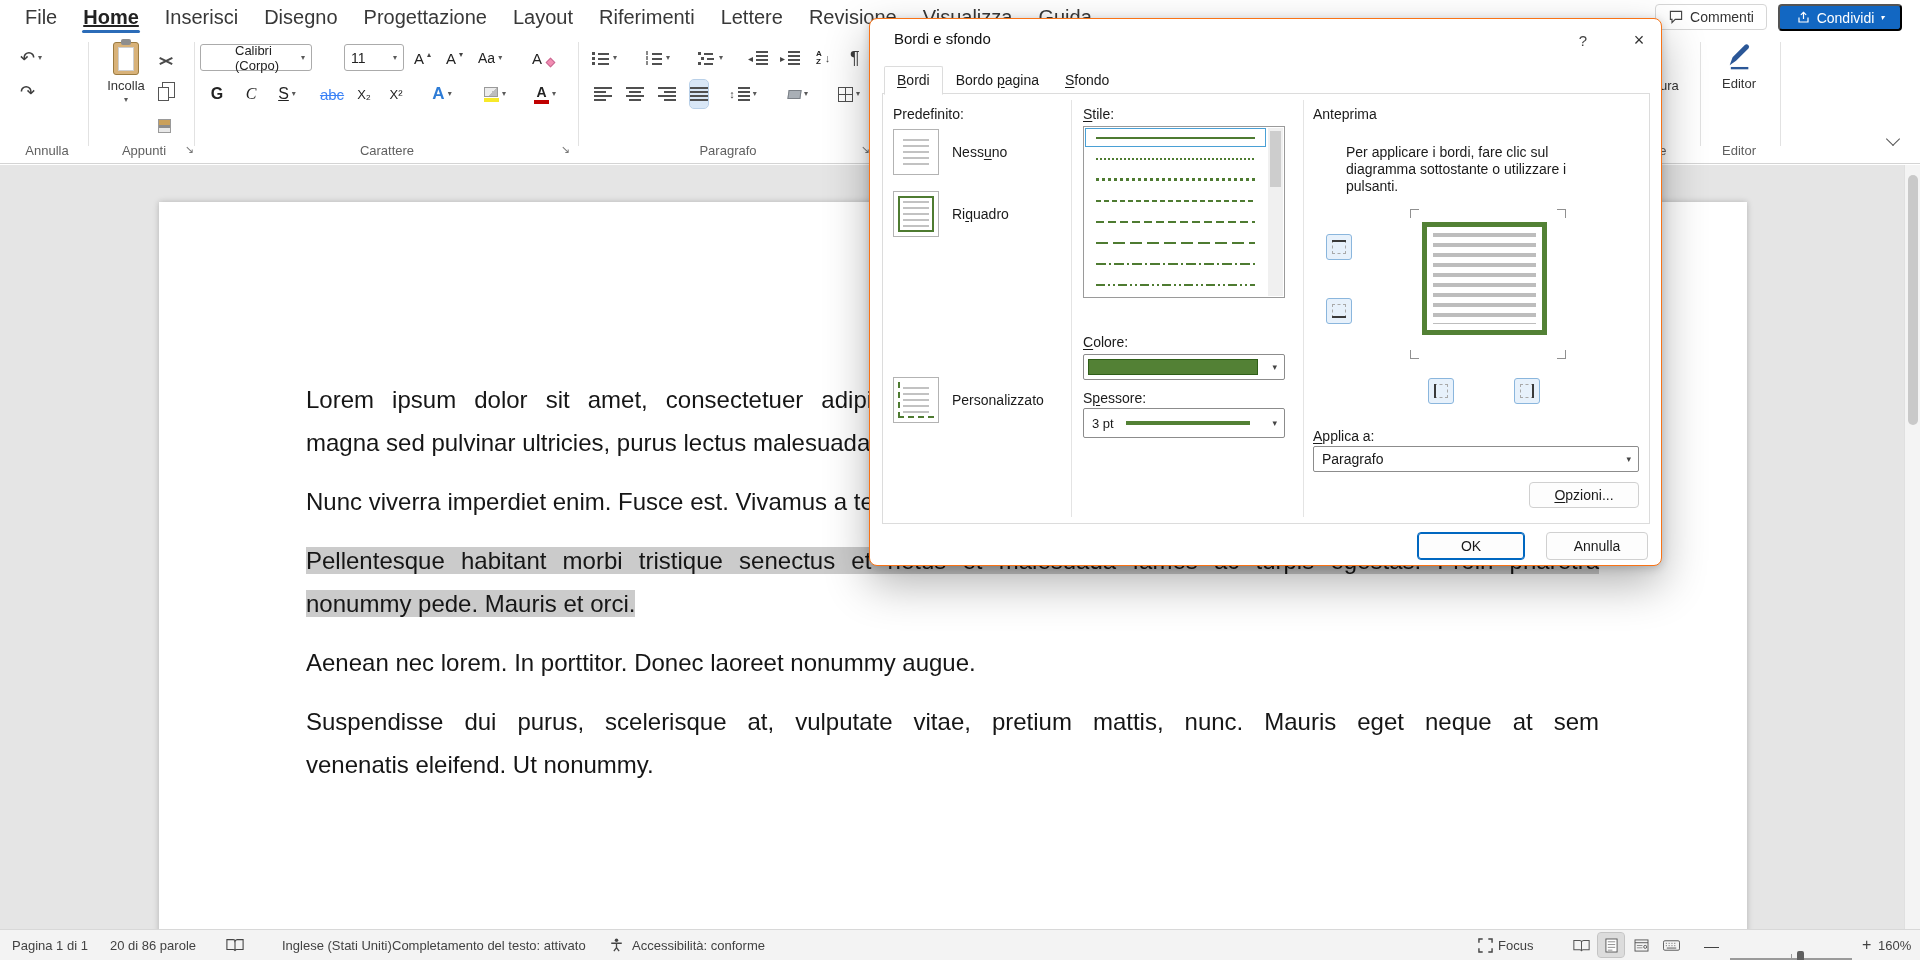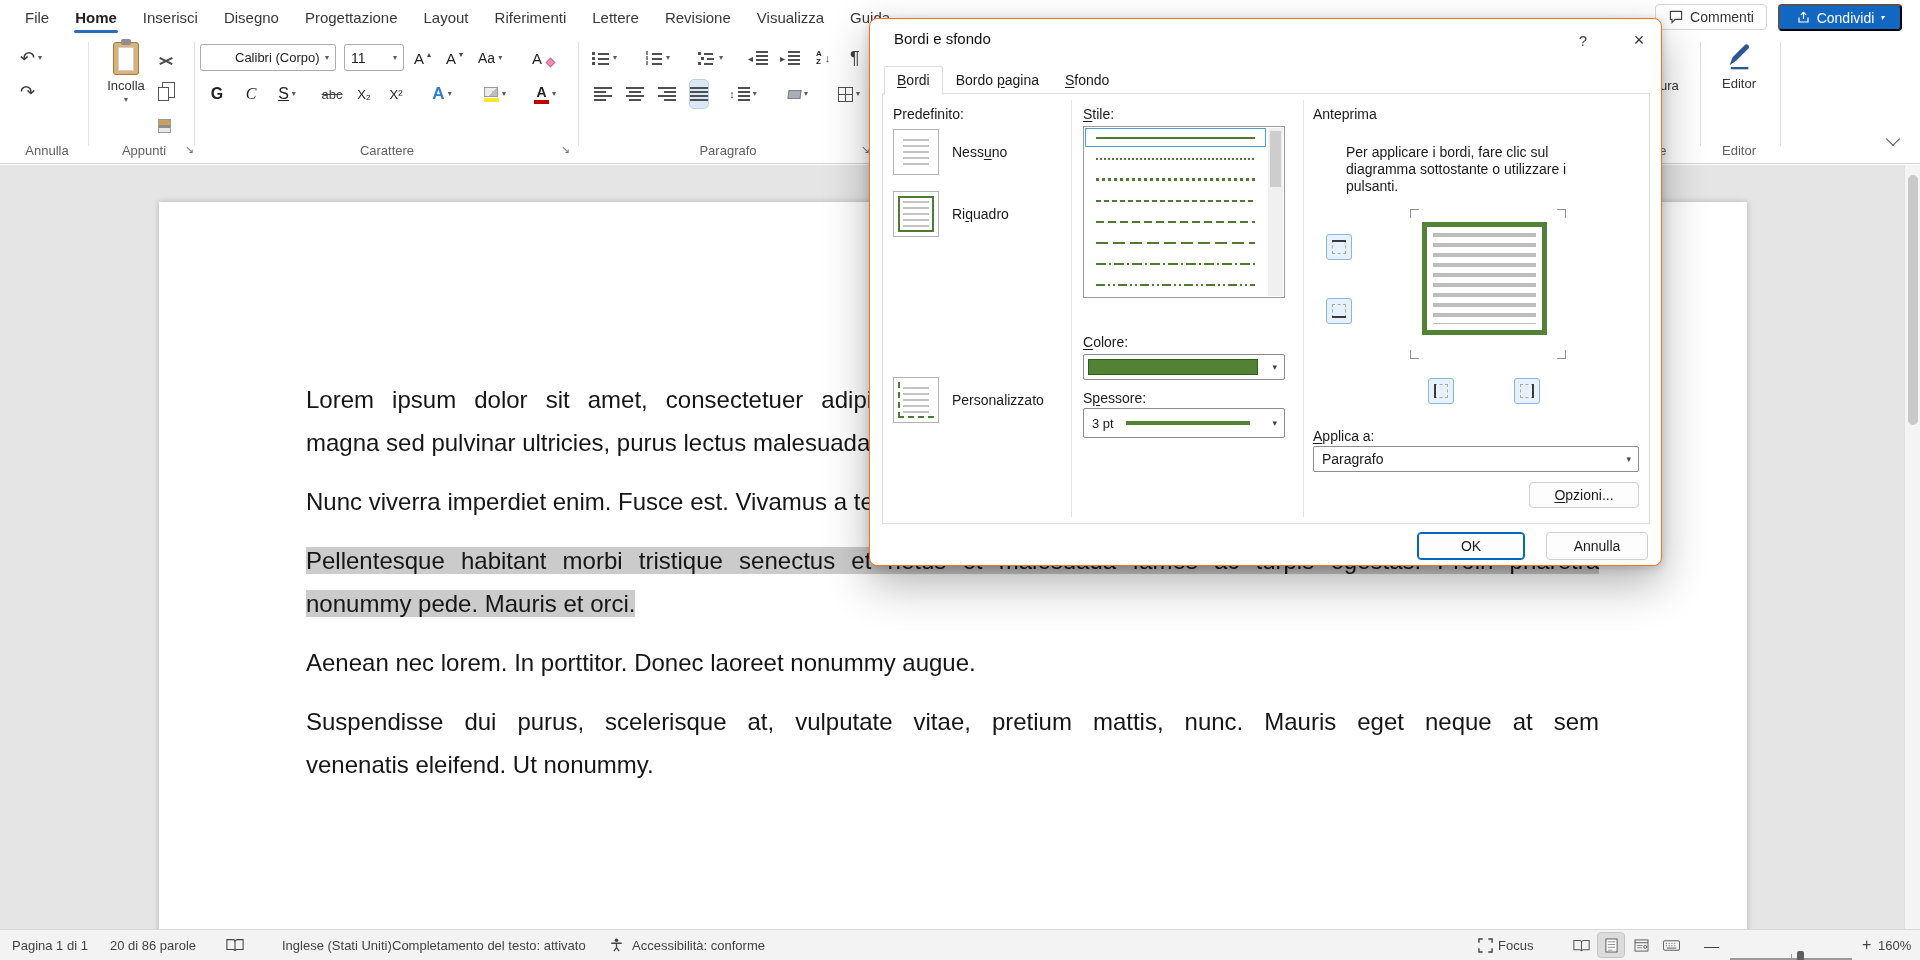--- a/index.html
+++ b/index.html
@@ -2,23 +2,23 @@
 <html><head>
 <meta charset="utf-8">
 <style>
   * { margin:0; padding:0; box-sizing:border-box; }
   html,body { width:1920px; height:960px; }
   body { font-family:"Liberation Sans","DejaVu Sans",sans-serif; background:#fff; position:relative; overflow:hidden; color:#333; }
   #app { position:absolute; inset:0; }
 
   
   .titlebar { position:absolute; left:0; top:0; width:1920px; height:34px; background:#fff; z-index:5; }
-  .menu { display:flex; align-items:center; height:34px; padding-left:12px; font-size:15px; color:#383838; }
+  .menu { display:flex; align-items:center; height:34px; padding-left:12px; font-size:20px; color:#383838; }
   .mi { padding:0 13px; height:100%; display:flex; align-items:center; position:relative; cursor:default; }
-  .mi.active { font-weight:700; color:#222; }
+  .mi.active { font-weight:700; color:#222;text-decoration:underline; }
   .mi.active::after { content:""; position:absolute; left:12px; right:12px; bottom:1px; height:3px; background:#2b6cb8; border-radius:2px; }
   .comments-btn { position:absolute; left:1655px; top:4px; width:112px; height:26px; display:flex; align-items:center; justify-content:center; gap:6px; background:#fff; border:1px solid #d6d6d6; border-radius:4px; font-size:14px; color:#333; }
   .share-btn { position:absolute; left:1778px; top:4px; width:124px; height:27px; display:flex; align-items:center; justify-content:center; gap:6px; background:#1267c2; border-radius:4px; font-size:14px; color:#fff; }
   .share-btn .dd { color:#fff; }
 
   
   .ribbon { position:absolute; left:0; top:34px; width:1920px; height:130px; background:#fff; border-bottom:1px solid #d4d4d4; z-index:4; }
   .grp { position:absolute; top:0; height:128px; }
   .glabel { position:absolute; bottom:4px; width:100%; text-align:center; font-size:13px; color:#5f5f5f; }
   .vsep { position:absolute; top:8px; height:104px; width:1px; background:#e2e2e2; }
@@ -41,21 +41,21 @@
   .scis { position:relative; width:16px; height:13px; }
   .scis::before,.scis::after { content:""; position:absolute; left:1px; top:6px; width:14px; height:1.7px; background:#4a4a4a; }
   .scis::before { transform:rotate(26deg); } .scis::after { transform:rotate(-26deg); }
   .cp { position:relative; width:11px; height:14px; border:1.5px solid #555; background:#fff; }
   .cp::after { content:""; position:absolute; left:3px; top:-6px; width:11px; height:14px; border:1.5px solid #555; background:#fff; z-index:-1; }
   .fp { width:13px; height:14px; background:linear-gradient(#caa05a 0 5px,#8c8c8c 5px 8px,#e8e8e8 8px); border:1px solid #9a9a9a; }
 
   .bold-g { font-weight:700; font-size:16px; color:#222; }
   .ital-c { font-style:italic; font-family:"Liberation Serif",serif; font-size:16px; color:#222; }
   .und-s { text-decoration:underline; font-size:16px; color:#222; }
-  .strike { text-decoration:line-through; font-size:13px; color:#404040; }
+  .strike { text-decoration:line-through; font-size:15px; color:#3b82f6; }
   .subsup { font-size:13px; color:#222; }
   .fx-a { font-weight:700; font-size:17px; color:#2e7cd6; }
   .case-aa { font-size:14px; color:#222; }
   .grow-a { font-size:15px; color:#222; }
   .caret-s { font-size:8px; color:#444; margin-bottom:8px; }
   .colbar { display:flex; flex-direction:column; align-items:center; line-height:1; }
   .colbar .bar { width:15px; height:4px; margin-top:1px; }
   .bar-y { background:#f7e92a; } .bar-r { background:#c00000; }
   .hl-pen { width:14px; height:10px; background:linear-gradient(135deg,#ececec 55%,#bdbdbd 55%); border:1px solid #9a9a9a; }
   .eraser { width:7px; height:7px; background:#f28db2; border:1px solid #c96a93; transform:rotate(45deg); margin-left:2px; margin-top:8px; }
@@ -222,21 +222,21 @@
         </div>
       <div class="tbtn" style="left:66px;top:78px;">
           <span class="fp"></span>
         </div>
       <div class="glabel">Appunti</div>
       <span class="launcher" style="right:2px;">↘</span>
     </div>
     <i class="vsep" style="left:194px;"></i>
 
     <div class="grp" style="left:198px;width:378px;">
-      <div class="combo" style="left:2px;top:10px;width:136px;padding-left:34px;">
+      <div class="combo" style="left:2px;top:10px;width:112px;padding-left:34px;">
         <span style="font-size:13px;">Calibri (Corpo)</span>
         <i class="dd">▾</i>
       </div>
       <div class="combo" style="left:146px;top:10px;width:60px;">
         <span>11</span>
         <i class="dd">▾</i>
       </div>
       <div class="tbtn" style="left:216px;top:10px;">
           <span class="grow-a">A</span>
           <span class="caret-s">▴</span>

